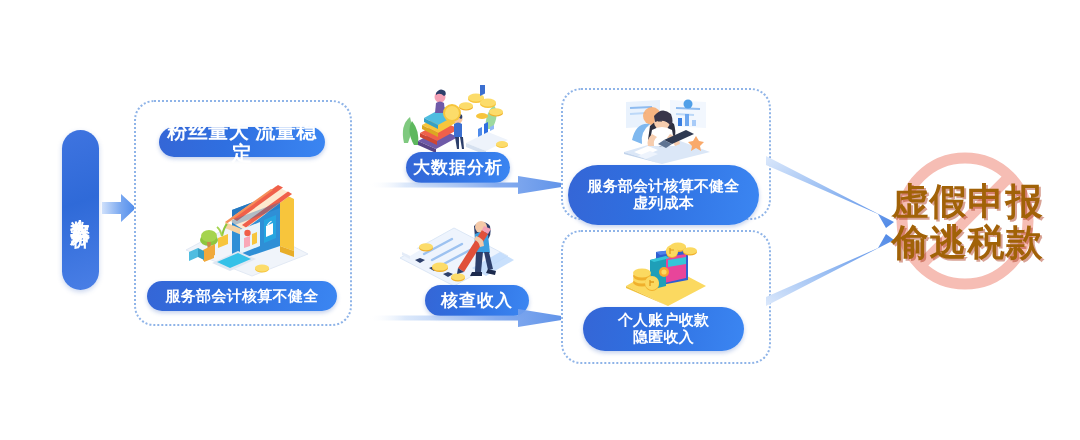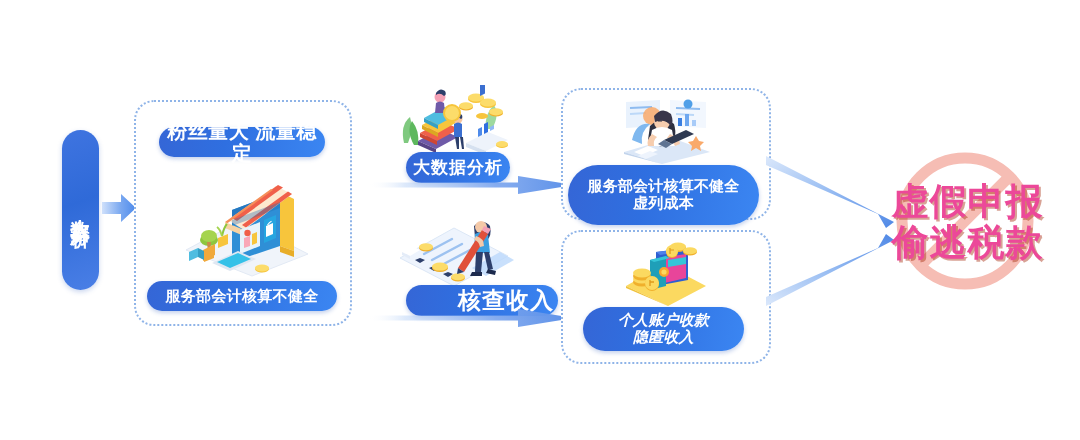--- a/index.html
+++ b/index.html
@@ -73,23 +73,23 @@
     color: #ffffff;
     font-weight: bold;
     line-height: 1.12;
     background: linear-gradient(100deg, #3566d6 0%, #2f6fe0 40%, #3b86f2 100%);
     box-shadow: 0 2px 4px rgba(40,85,185,.28);
     white-space: pre-line;
   }
   .pill-fans      { left: 159px; top: 127px; width: 166px; height: 30px; font-size: 20px; letter-spacing: .5px; }
   .pill-tax       { left: 147px; top: 281px; width: 190px; height: 30px; font-size: 15px; letter-spacing: .3px; }
   .pill-cost      { left: 406px; top: 152px; width: 104px; height: 31px; font-size: 17px; letter-spacing: 1px; }
-  .pill-income    { left: 406px; top: 285px; width: 104px; height: 31px; font-size: 23px; letter-spacing: 1px; padding-left: 48px; }
+  .pill-income    { left: 425px; top: 285px; width: 104px; height: 31px; font-size: 17px; letter-spacing: 1px; }
   .pill-acct      { left: 568px; top: 165px; width: 191px; height: 60px; font-size: 15px; letter-spacing: .2px; }
-  .pill-personal  { left: 583px; top: 307px; width: 161px; height: 44px; font-size: 15px; letter-spacing: .2px; font-style: italic; }
+  .pill-personal  { left: 583px; top: 307px; width: 161px; height: 44px; font-size: 15px; letter-spacing: .2px; }
 
   
   .illus { position: absolute; }
   .illus-store  { left: 176px; top: 158px; width: 142px; height: 120px; }
   .illus-books  { left: 396px; top: 85px;  width: 126px; height: 72px; }
   .illus-doc    { left: 396px; top: 212px; width: 130px; height: 78px; }
   .illus-desk   { left: 614px; top: 96px;  width: 104px; height: 68px; }
   .illus-wallet { left: 620px; top: 238px; width: 92px;  height: 68px; }
 
   
@@ -111,21 +111,21 @@
     height: 148px;
   }
   .final .ban { position: absolute; left: 32px; top: 0px; width: 146px; height: 146px; }
   .final .redtext {
     position: absolute;
     inset: 0;
     display: flex;
     flex-direction: column;
     align-items: center;
     justify-content: center;
-    color: #ec4899;
+    color: #a16207;
     font-size: 37px;
     font-weight: bold;
     line-height: 1.12;
     letter-spacing: 1px;
     text-shadow: 2px 2px 0 rgba(168,48,20,.45);
     white-space: pre-line;
   }
 </style>
 </head>
 <body>

